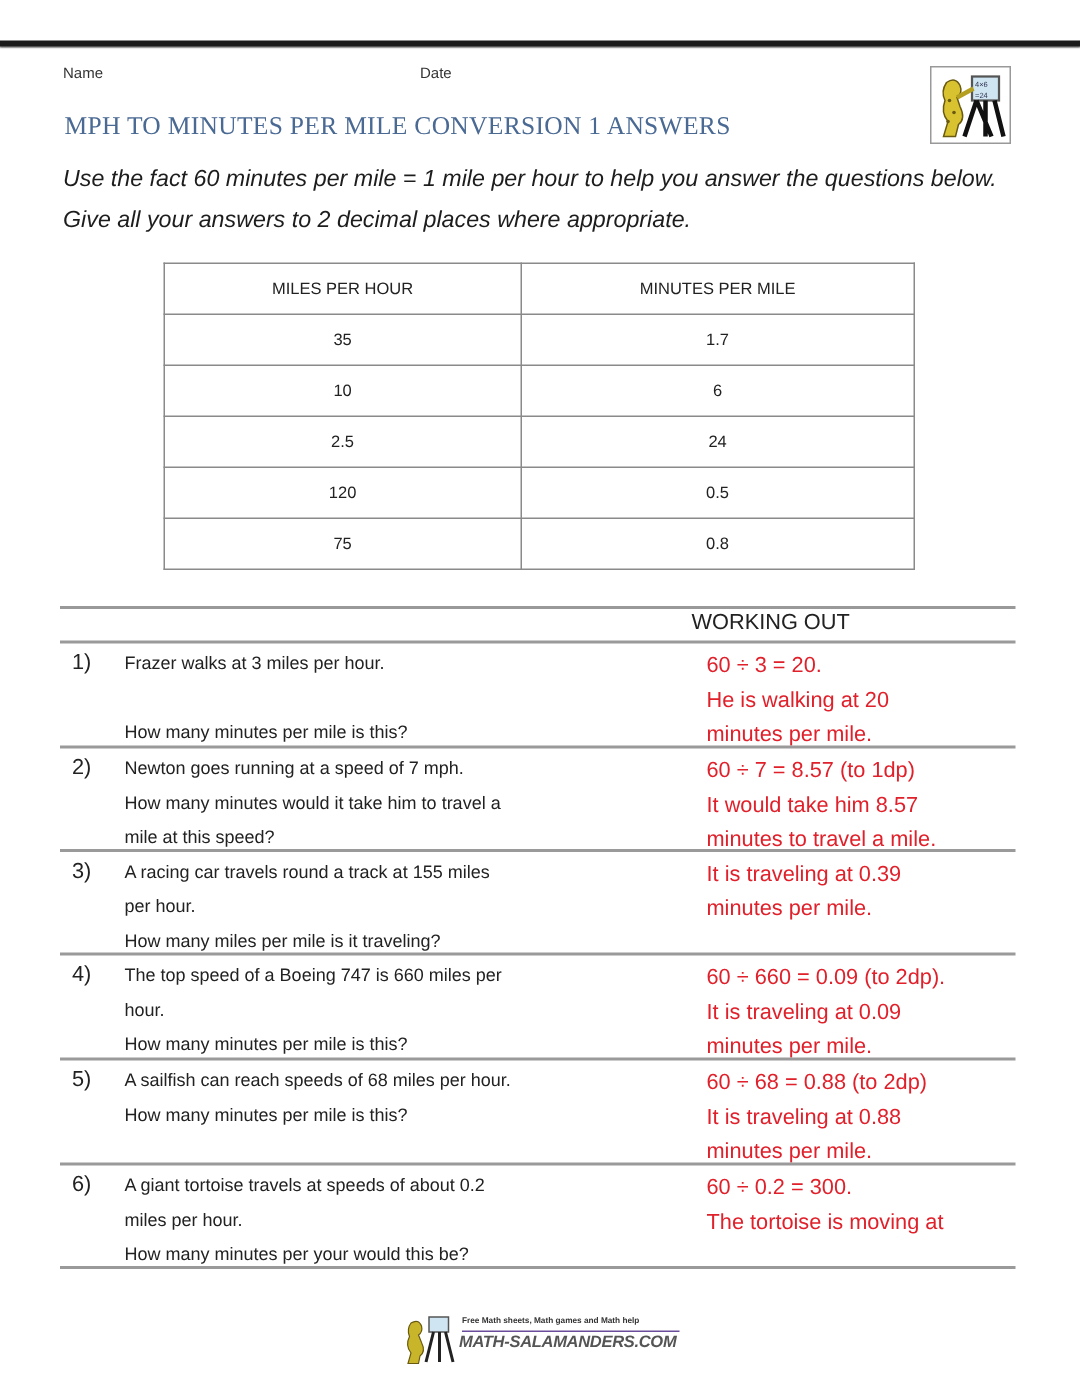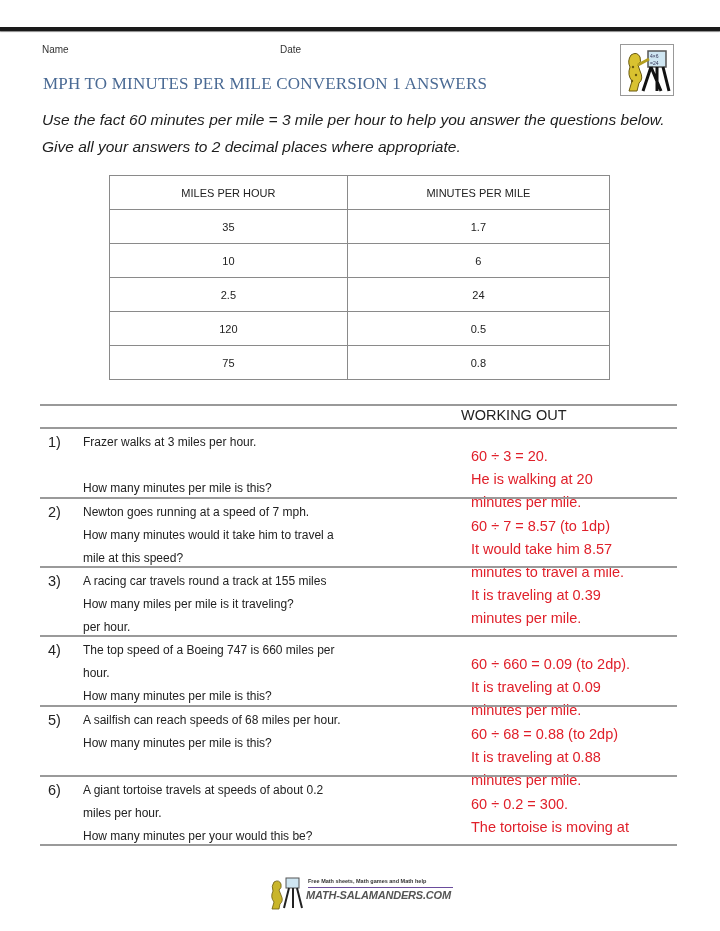--- a/index.html
+++ b/index.html
@@ -11,21 +11,21 @@
   .logo-box { position: absolute; left: 620px; top: 44px; width: 52px; height: 50px; border: 1px solid #999; background: #fff; }
   .intro { position: absolute; left: 42px; top: 106px; width: 650px; font-size: 15.5px; font-style: italic; line-height: 27px; color: #1d1d1d; }
   table.conv { position: absolute; left: 109px; top: 175px; width: 501px; border-collapse: collapse; }
   table.conv td, table.conv th { border: 1.5px solid #8a8a8a; height: 33px; text-align: center; font-size: 11px; font-weight: normal; color: #222; padding: 0; }
   .qhdr { position: absolute; left: 40px; top: 404px; width: 637px; border-top: 2px solid #999; }
   .wo-label { position: absolute; left: 461px; top: 407px; font-size: 14.5px; color: #222; }
   .q { position: absolute; left: 40px; width: 637px; border-top: 2px solid #9a9a9a; }
   .q .num { position: absolute; left: 8px; top: 2px; font-size: 14.5px; line-height: 23px; }
   .q .text { position: absolute; left: 43px; top: 2px; width: 385px; font-size: 12px; line-height: 23px; }
   .q .text div { height: 23px; white-space: nowrap; }
-  .q .ans { position: absolute; left: 431px; top: 16px; width: 210px; font-size: 14.5px; line-height: 23px; color: #e0202a; }
+  .q .ans { position: absolute; left: 431px; top: 4px; width: 210px; font-size: 14.5px; line-height: 23px; color: #e0202a; }
   .q .ans div { height: 23px; white-space: nowrap; }
   .q-end { position: absolute; left: 40px; top: 844px; width: 637px; border-top: 2px solid #9a9a9a; }
   .footer { position: absolute; left: 268px; top: 876px; width: 190px; height: 36px; }
   .footer .tag { position: absolute; left: 40px; top: 2px; font-size: 5.5px; font-weight: bold; color: #333; white-space: nowrap; }
   .footer .uline { position: absolute; left: 40px; top: 11px; width: 145px; height: 1px; background: #6a4c9c; }
   .footer .site { position: absolute; left: 38px; top: 13px; font-size: 11px; font-weight: bold; font-style: italic; color: #555; letter-spacing: -0.2px; white-space: nowrap; }
 </style>
 </head>
 <body>
 
@@ -43,21 +43,21 @@
     <text x="29" y="20" font-size="5" fill="#335" font-family="Liberation Sans, sans-serif">=24</text>
     <path d="M30 22 L22 46 M36 22 L36 46 M42 22 L48 46 M30 22 L40 46" stroke="#111" stroke-width="3" fill="none"></path>
     <path d="M10 10 q6 -4 9 2 q2 5 -2 8 l2 6 q4 8 -1 12 l-2 8 h-8 l3 -10 q-5 -6 -2 -14 q-3 -6 1 -12z" fill="#d9c230" stroke="#6a5a10" stroke-width="1"></path>
     <path d="M17 20 L28 14" stroke="#b59f20" stroke-width="3"></path>
     <circle cx="12" cy="22" r="1.2" fill="#6a5a10"></circle>
       <circle cx="15" cy="30" r="1.2" fill="#6a5a10"></circle>
       <circle cx="11" cy="36" r="1.2" fill="#6a5a10"></circle>
   </svg>
 </div>
 
-<div class="intro">Use the fact 60 minutes per mile = 3 mile per hour to help you answer the questions below. Give all your answers to 2 decimal places where appropriate.</div>
+<div class="intro">Use the fact 60 minutes per mile = 1 mile per hour to help you answer the questions below. Give all your answers to 2 decimal places where appropriate.</div>
 
 <table class="conv">
   <tbody>
       <tr>
     <th>MILES PER HOUR</th>
     <th>MINUTES PER MILE</th>
   </tr>
   <tr>
     <td>35</td>
     <td>1.7</td>
@@ -109,22 +109,22 @@
     <div>60 ÷ 7 = 8.57 (to 1dp)</div>
     <div>It would take him 8.57</div>
     <div>minutes to travel a mile.</div>
   </div>
 </div>
 
 <div class="q" style="top:566px;height:70px;">
   <div class="num">3)</div>
   <div class="text">
     <div>A racing car travels round a track at 155 miles</div>
+    <div>per hour.</div>
     <div>How many miles per mile is it traveling?</div>
-    <div>per hour.</div>
   </div>
   <div class="ans">
     <div>It is traveling at 0.39</div>
     <div>minutes per mile.</div>
   </div>
 </div>
 
 <div class="q" style="top:635px;height:70px;">
   <div class="num">4)</div>
   <div class="text">

